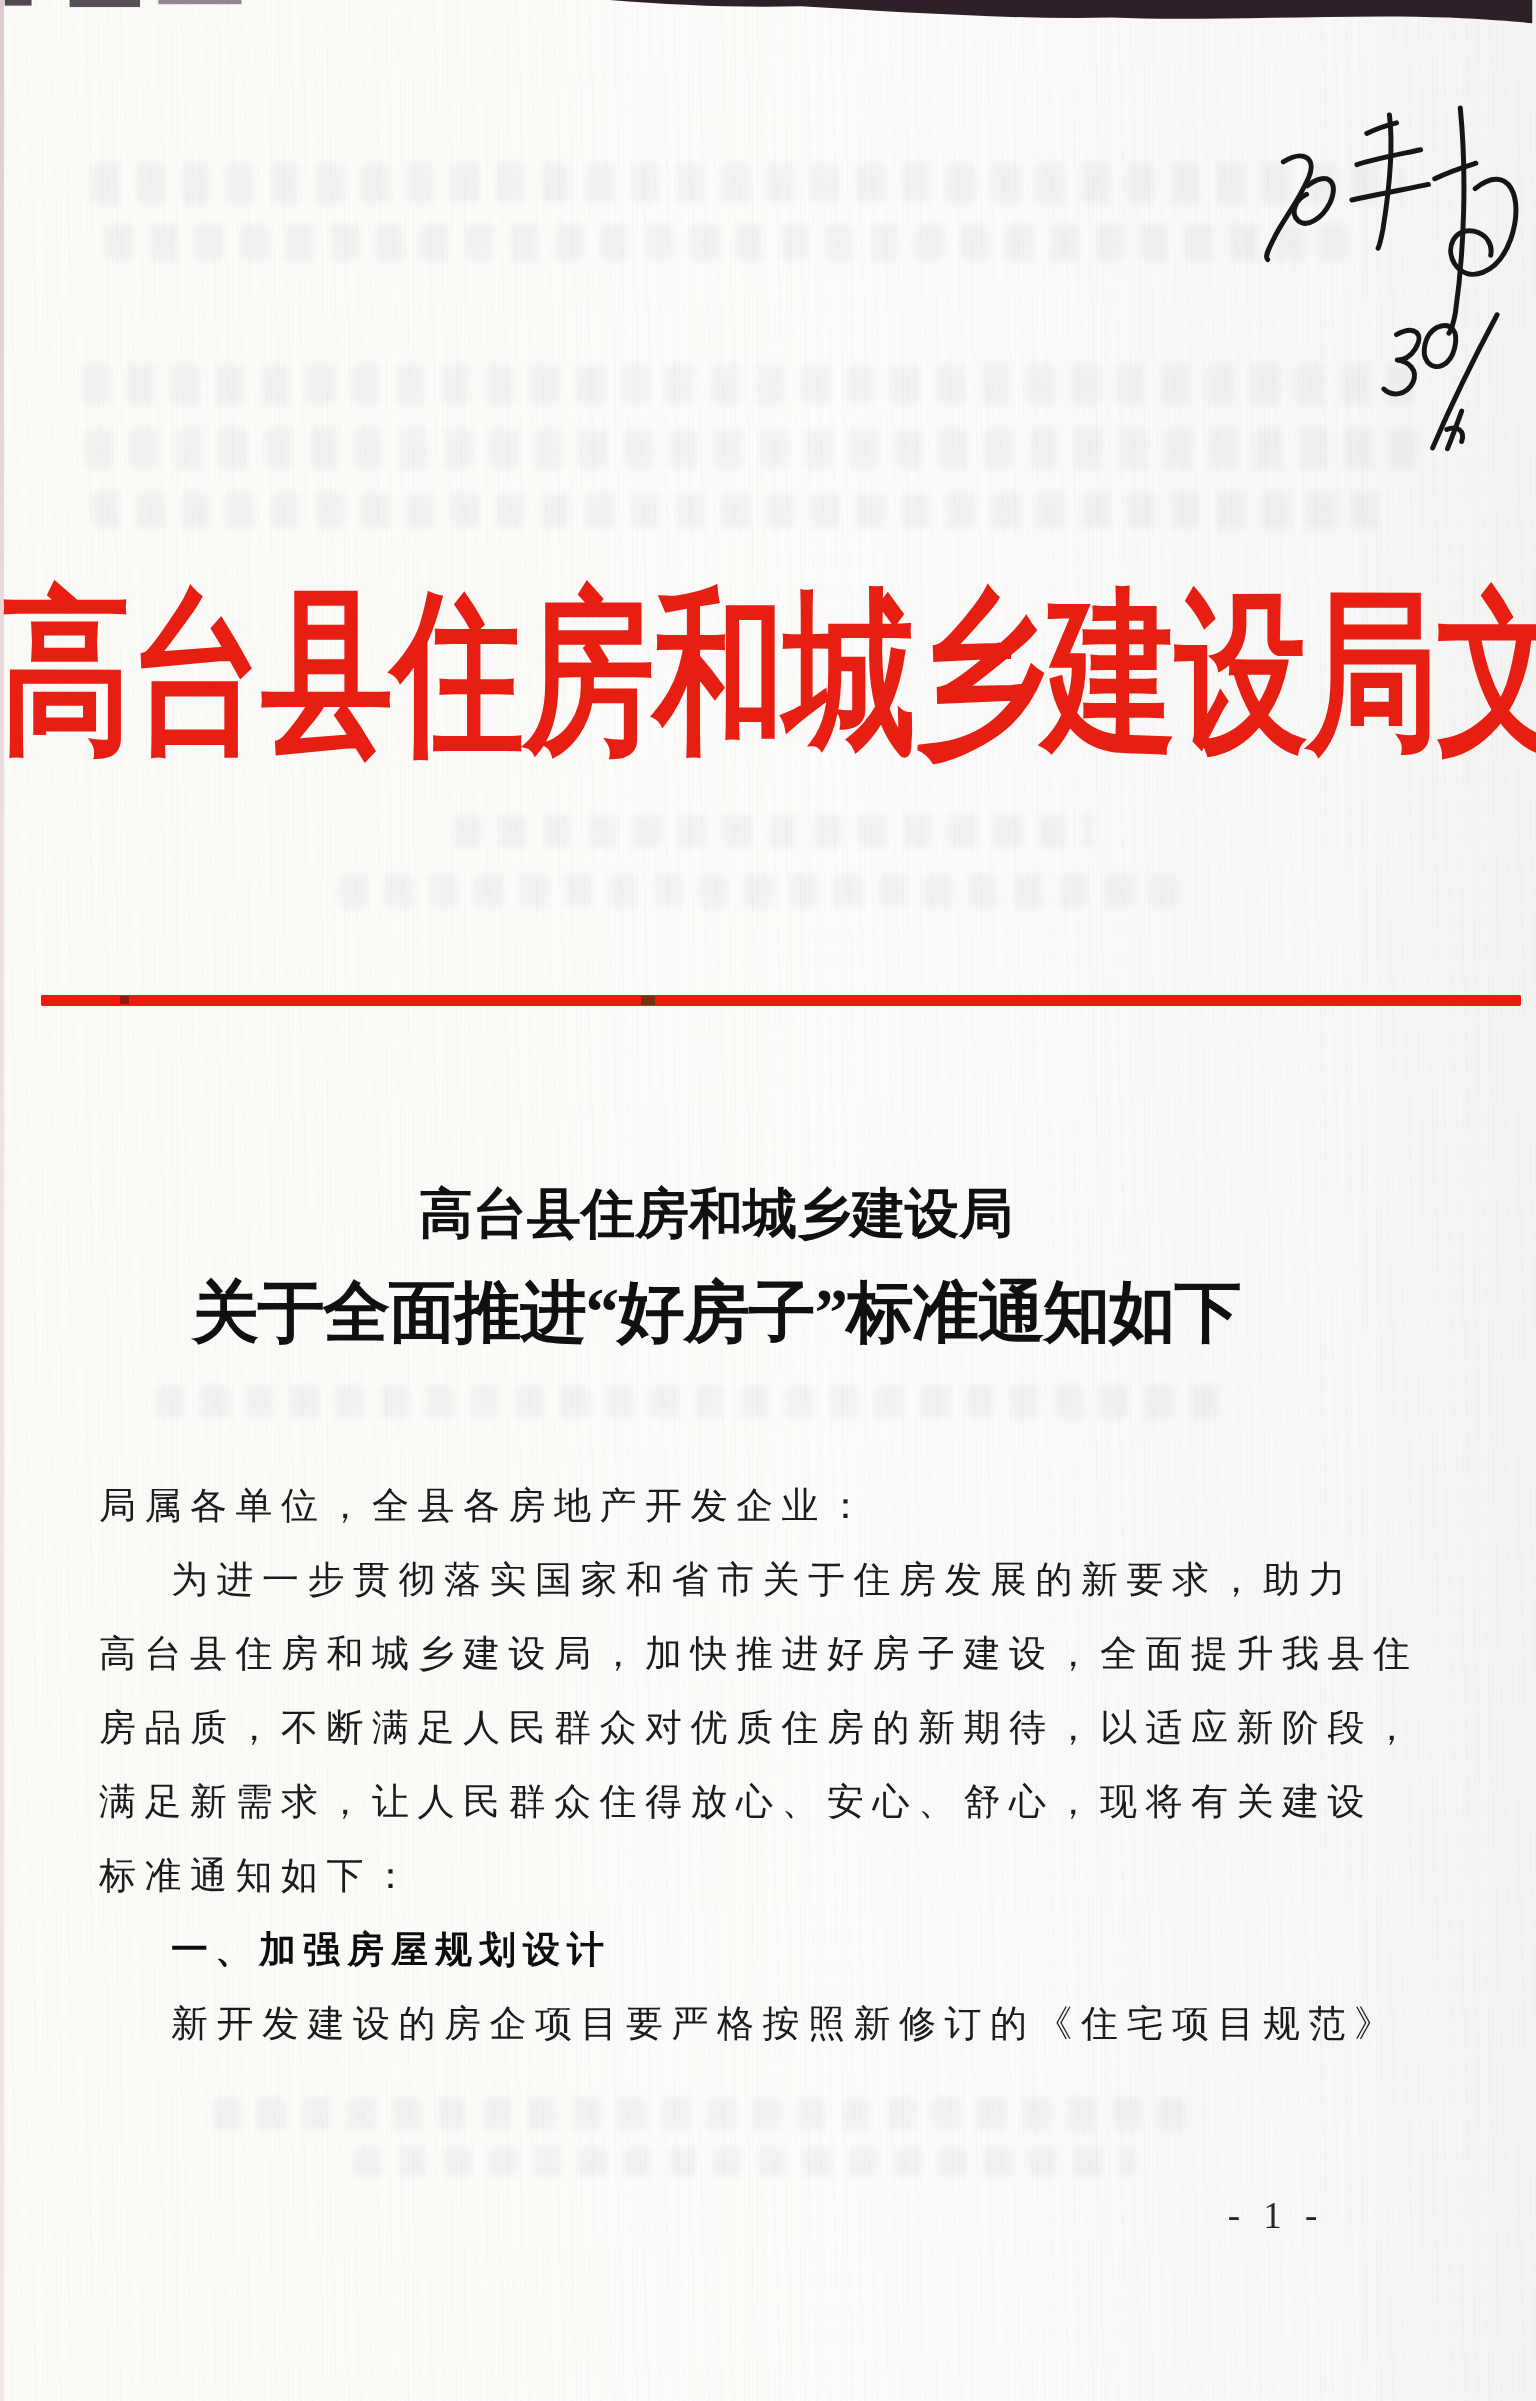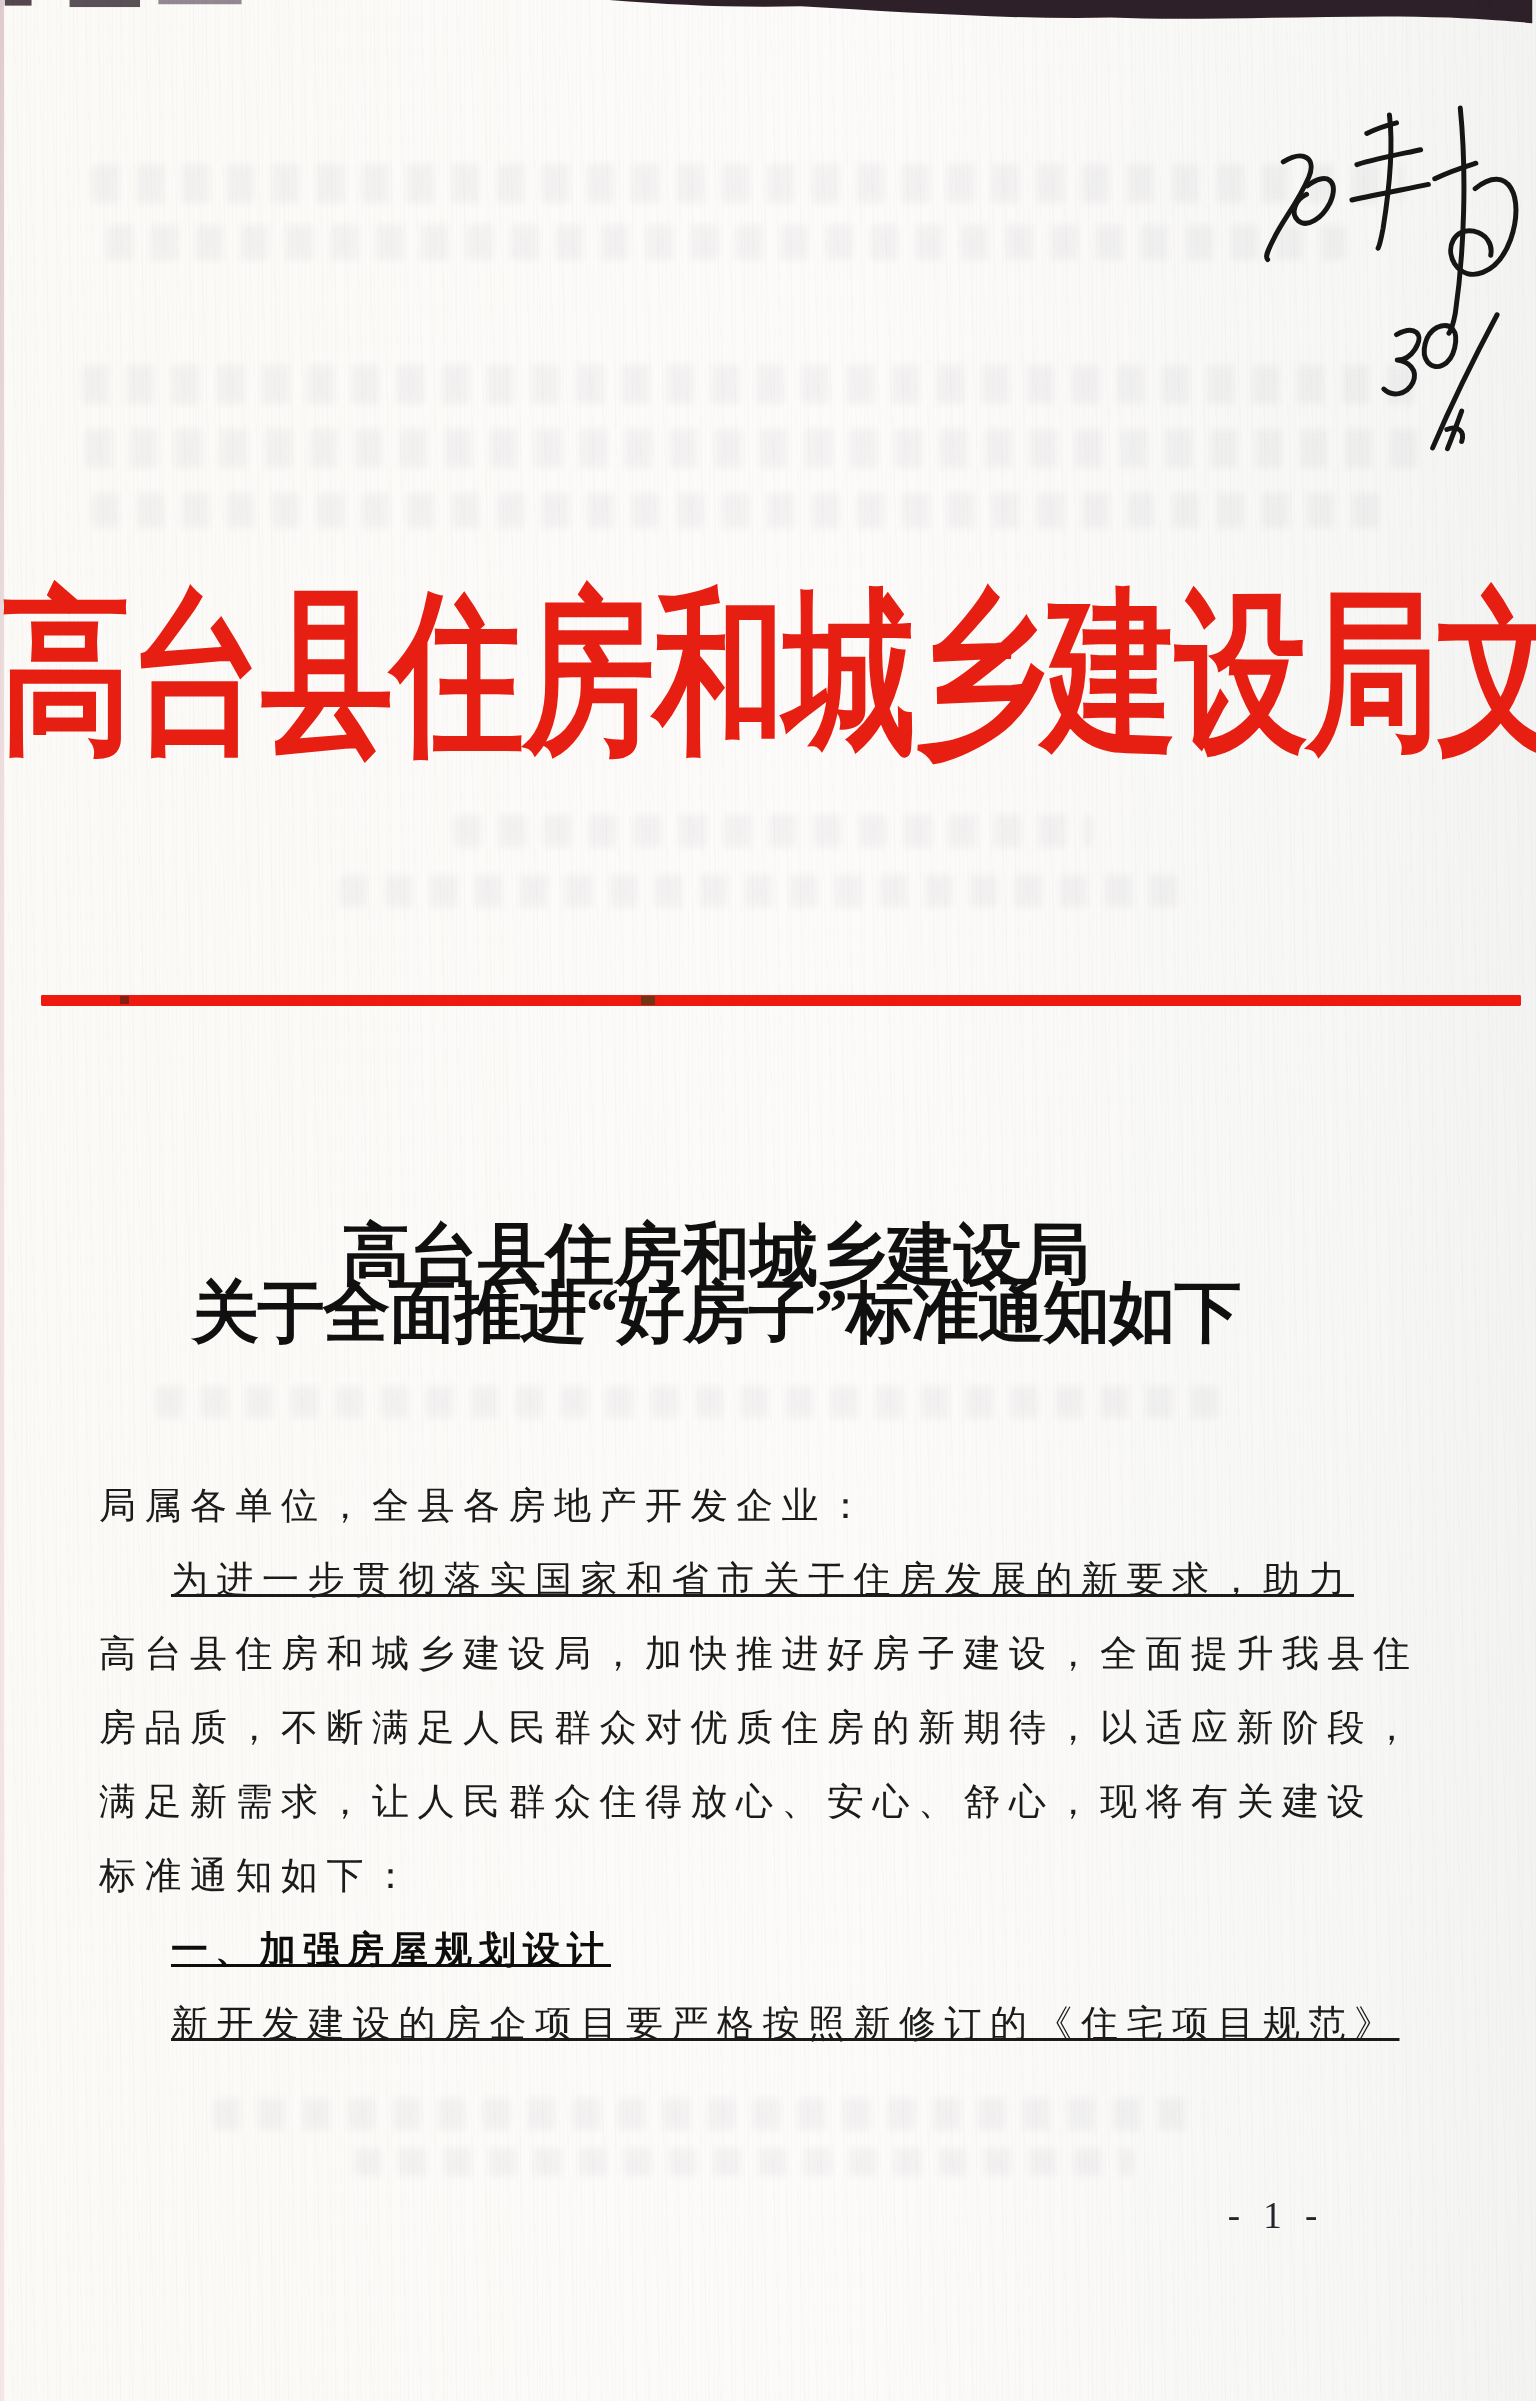--- a/index.html
+++ b/index.html
@@ -56,30 +56,30 @@
   .red-line::before{
     content:"";position:absolute;left:79px;top:1.4px;width:8.5px;height:7.8px;
     background:#6d2012;opacity:.8;
   }
   .red-line::after{
     content:"";position:absolute;left:600px;top:0.7px;width:14px;height:9.2px;
     background:#5c3a16;opacity:.85;
   }
   .doc-title{position:absolute;left:57px;width:1318px;text-align:center;
     font-weight:bold;color:#101010;white-space:nowrap;}
-  .doc-title.l1{top:1210px;font-size:68px;letter-spacing:0px;}
+  .doc-title.l1{top:1178px;font-size:54px;letter-spacing:0px;}
   .doc-title.l2{top:1267px;font-size:67px;letter-spacing:-1.4px;}
   .body-block{position:absolute;left:67px;top:1469px;width:1411px;}
   .bline{
     height:74px;line-height:74px;
     font-size:37px;letter-spacing:8.5px;color:#1b1b1b;
     white-space:nowrap;
     margin-left:32px;
   }
-  .bline.ind{padding-left:72px;text-decoration:underline;}
+  .bline.ind{padding-left:72px;}
   .bline.bold{font-weight:bold;letter-spacing:7px;color:#0d0d0d;}
   .page-number{
     position:absolute;left:1177px;top:2194px;width:198px;
     text-align:center;
     font-size:37px;letter-spacing:7px;color:#24242c;
     white-space:nowrap;
   }
 </style>
 </head>
 <body>

